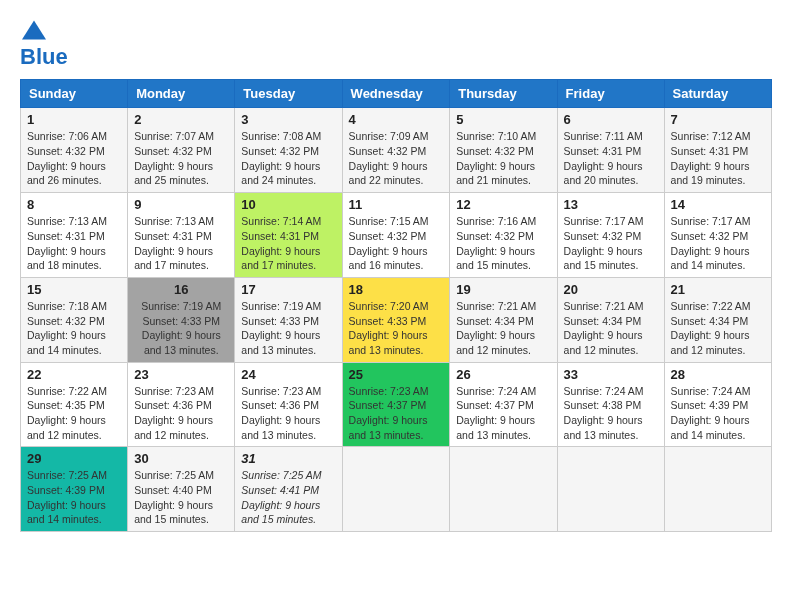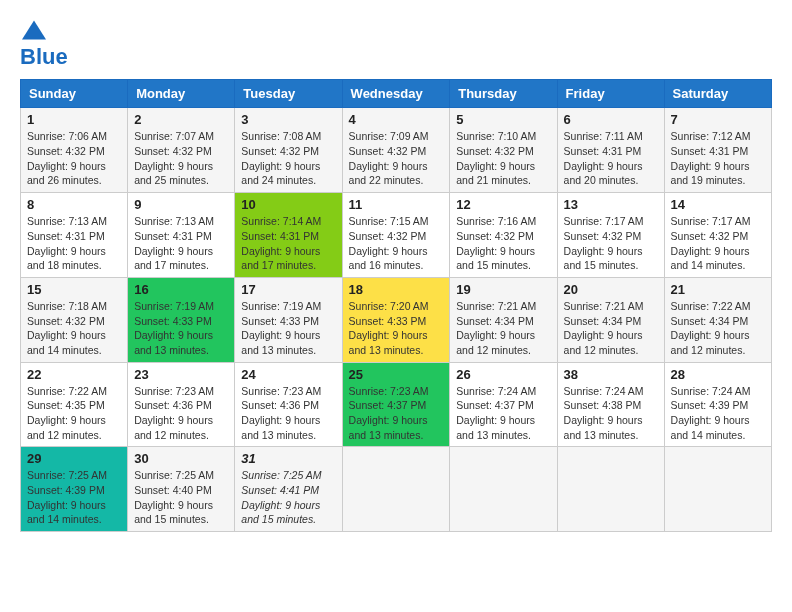--- a/index.html
+++ b/index.html
@@ -155,21 +155,21 @@
       </tr>
       <tr>
         <td style="background-color: rgb(255, 255, 255);">
           <span class="day-number">8</span>
           <div class="day-info">Sunrise: 7:13 AM<br>Sunset: 4:31 PM<br>Daylight: 9 hours and 18 minutes.</div>
         </td>
         <td style="background-color: rgb(255, 255, 255);">
           <span class="day-number">9</span>
           <div class="day-info">Sunrise: 7:13 AM<br>Sunset: 4:31 PM<br>Daylight: 9 hours and 17 minutes.</div>
         </td>
-        <td style="background-color: #84cc16;">
+        <td style="background-color: #bef264;">
           <span class="day-number">10</span>
           <div class="day-info">Sunrise: 7:14 AM<br>Sunset: 4:31 PM<br>Daylight: 9 hours and 17 minutes.</div>
         </td>
         <td style="background-color: rgb(255, 255, 255);">
           <span class="day-number">11</span>
           <div class="day-info">Sunrise: 7:15 AM<br>Sunset: 4:32 PM<br>Daylight: 9 hours and 16 minutes.</div>
         </td>
         <td style="background-color: rgb(255, 255, 255);">
           <span class="day-number">12</span>
           <div class="day-info">Sunrise: 7:16 AM<br>Sunset: 4:32 PM<br>Daylight: 9 hours and 15 minutes.</div>
@@ -181,21 +181,21 @@
         <td style="background-color: rgb(255, 255, 255);">
           <span class="day-number">14</span>
           <div class="day-info">Sunrise: 7:17 AM<br>Sunset: 4:32 PM<br>Daylight: 9 hours and 14 minutes.</div>
         </td>
       </tr>
       <tr>
         <td style="background-color: rgb(245, 245, 245);">
           <span class="day-number">15</span>
           <div class="day-info">Sunrise: 7:18 AM<br>Sunset: 4:32 PM<br>Daylight: 9 hours and 14 minutes.</div>
         </td>
-        <td style="background-color: #22c55e;">
+        <td style="background-color: #a3a3a3; text-align: center;">
           <span class="day-number">16</span>
           <div class="day-info">Sunrise: 7:19 AM<br>Sunset: 4:33 PM<br>Daylight: 9 hours and 13 minutes.</div>
         </td>
         <td style="background-color: rgb(245, 245, 245);">
           <span class="day-number">17</span>
           <div class="day-info">Sunrise: 7:19 AM<br>Sunset: 4:33 PM<br>Daylight: 9 hours and 13 minutes.</div>
         </td>
         <td style="background-color: #fde047;">
           <span class="day-number">18</span>
           <div class="day-info">Sunrise: 7:20 AM<br>Sunset: 4:33 PM<br>Daylight: 9 hours and 13 minutes.</div>
@@ -228,21 +228,21 @@
         </td>
         <td style="background-color: #22c55e;">
           <span class="day-number">25</span>
           <div class="day-info">Sunrise: 7:23 AM<br>Sunset: 4:37 PM<br>Daylight: 9 hours and 13 minutes.</div>
         </td>
         <td style="background-color: rgb(255, 255, 255); margin-top: 21px;">
           <span class="day-number">26</span>
           <div class="day-info">Sunrise: 7:24 AM<br>Sunset: 4:37 PM<br>Daylight: 9 hours and 13 minutes.</div>
         </td>
         <td style="background-color: rgb(255, 255, 255);">
-          <span class="day-number">38</span>
+          <span class="day-number">33</span>
           <div class="day-info">Sunrise: 7:24 AM<br>Sunset: 4:38 PM<br>Daylight: 9 hours and 13 minutes.</div>
         </td>
         <td style="background-color: rgb(255, 255, 255);">
           <span class="day-number">28</span>
           <div class="day-info">Sunrise: 7:24 AM<br>Sunset: 4:39 PM<br>Daylight: 9 hours and 14 minutes.</div>
         </td>
       </tr>
       <tr>
         <td style="background-color: #14b8a6;">
           <span class="day-number">29</span>

